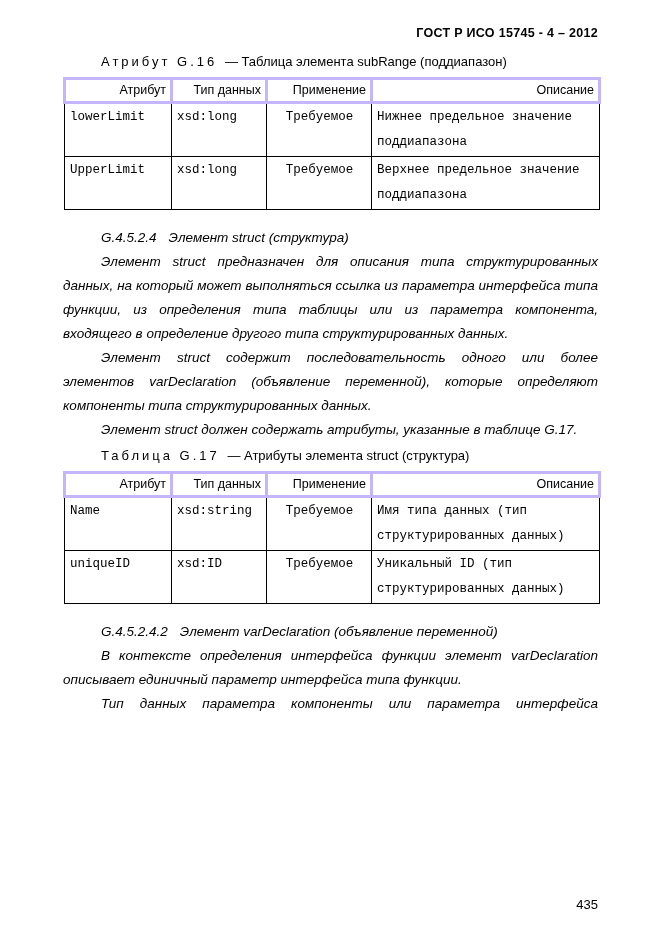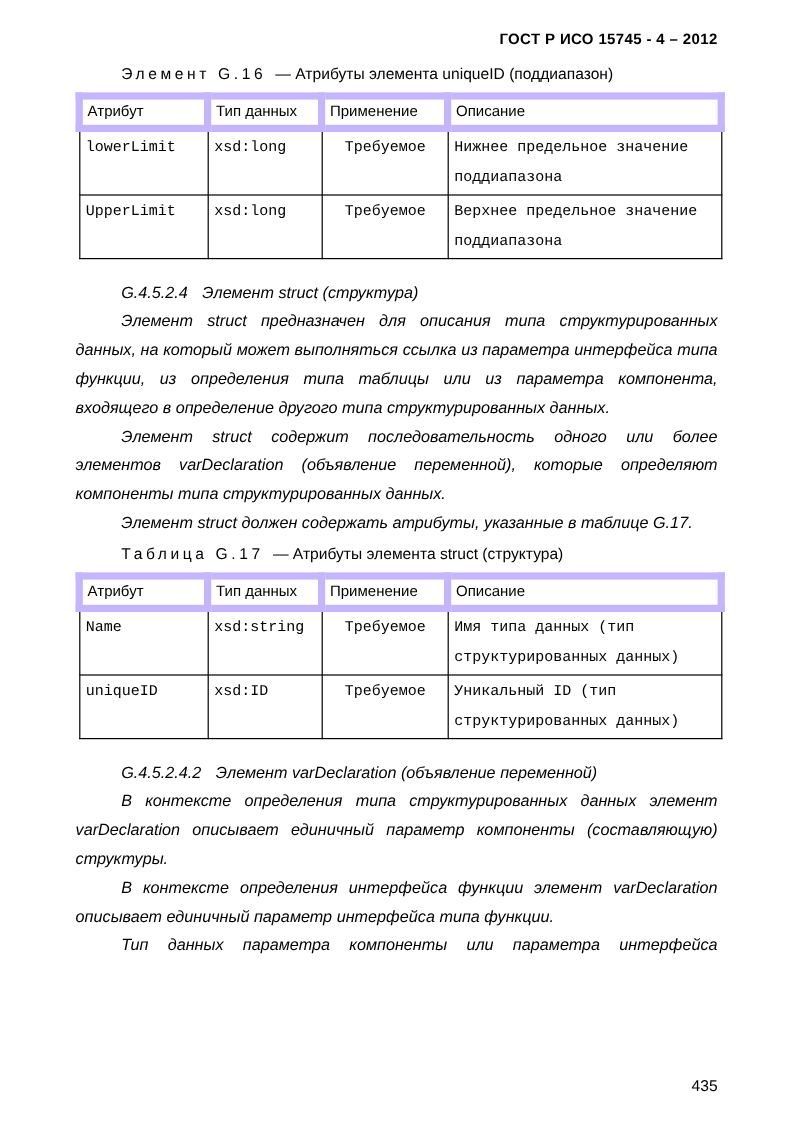--- a/index.html
+++ b/index.html
@@ -27,23 +27,23 @@
     white-space: nowrap;
   }
   .caption-label { letter-spacing: 3px; margin-right: 4px; }
   table.attr-table {
     width: 535px;
     table-layout: fixed;
     border-collapse: collapse;
     font-size: 12.5px;
   }
   .attr-table th {
-    border: 6px solid #c4b5fd;
+    border: 3px solid #c4b5fd;
     font-weight: normal;
-    text-align: left;
+    text-align: right;
     padding: 3px 4px;
     line-height: 15px;
     height: 22px;
   }
   .attr-table td {
     border: 1px solid #000;
     vertical-align: top;
     padding: 1px 4px 1px 5px;
     line-height: 25px;
     text-align: left;
@@ -73,22 +73,22 @@
 </head>
 <body>
 
 <div class="page">
 
   <div class="running-header">
     <span>ГОСТ Р ИСО 15745 - 4 – 2012</span>
   </div>
 
   <p class="table-caption">
-    <span class="caption-label">Элемент G.16</span>
-    <span class="caption-text">— Атрибуты элемента uniqueID (поддиапазон)</span>
+    <span class="caption-label">Атрибут G.16</span>
+    <span class="caption-text">— Таблица элемента subRange (поддиапазон)</span>
   </p>
 
   <table class="attr-table">
     <colgroup>
       <col class="col-attr">
         <col class="col-type">
         <col class="col-usage">
         <col class="col-desc">
     </colgroup>
     <thead>
@@ -157,20 +157,19 @@
         <td class="center">Требуемое</td>
         <td>Уникальный ID (тип структурированных данных)</td>
       </tr>
     </tbody>
   </table>
 
   <div class="text-block after-table">
     <p class="heading">
       <span class="h-num">G.4.5.2.4.2</span><span>Элемент varDeclaration (объявление переменной)</span>
     </p>
-    <p class="body-para">В контексте определения типа структурированных данных элемент varDeclaration описывает единичный параметр компоненты (составляющую) структуры.</p>
     <p class="body-para">В контексте определения интерфейса функции элемент varDeclaration описывает единичный параметр интерфейса типа функции.</p>
     <p class="body-para stretch-last">Тип данных параметра компоненты или параметра интерфейса</p>
   </div>
 
   <div class="page-number">435</div>
 
 </div>
 
 </body></html>

